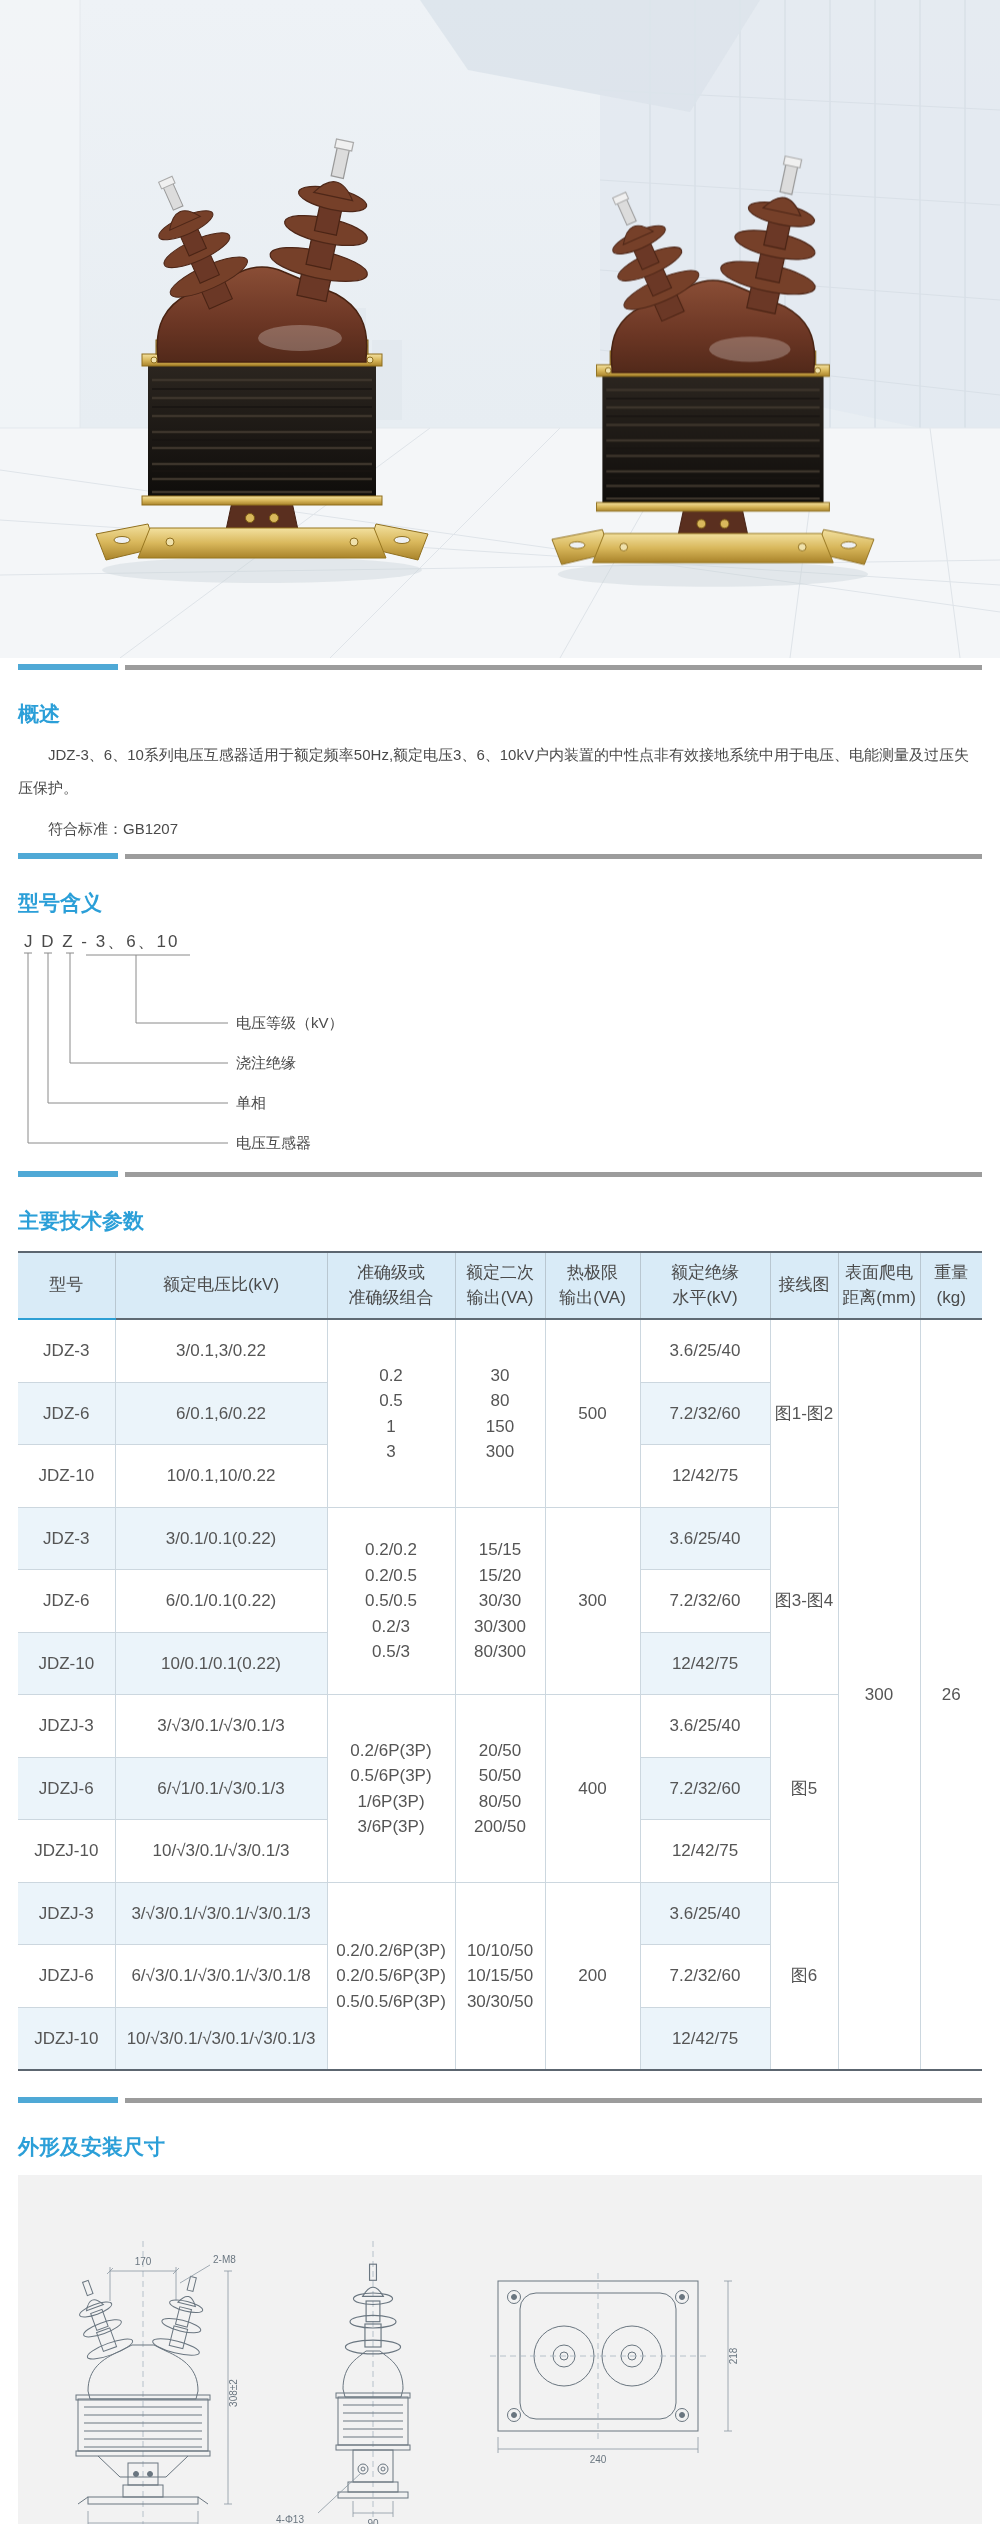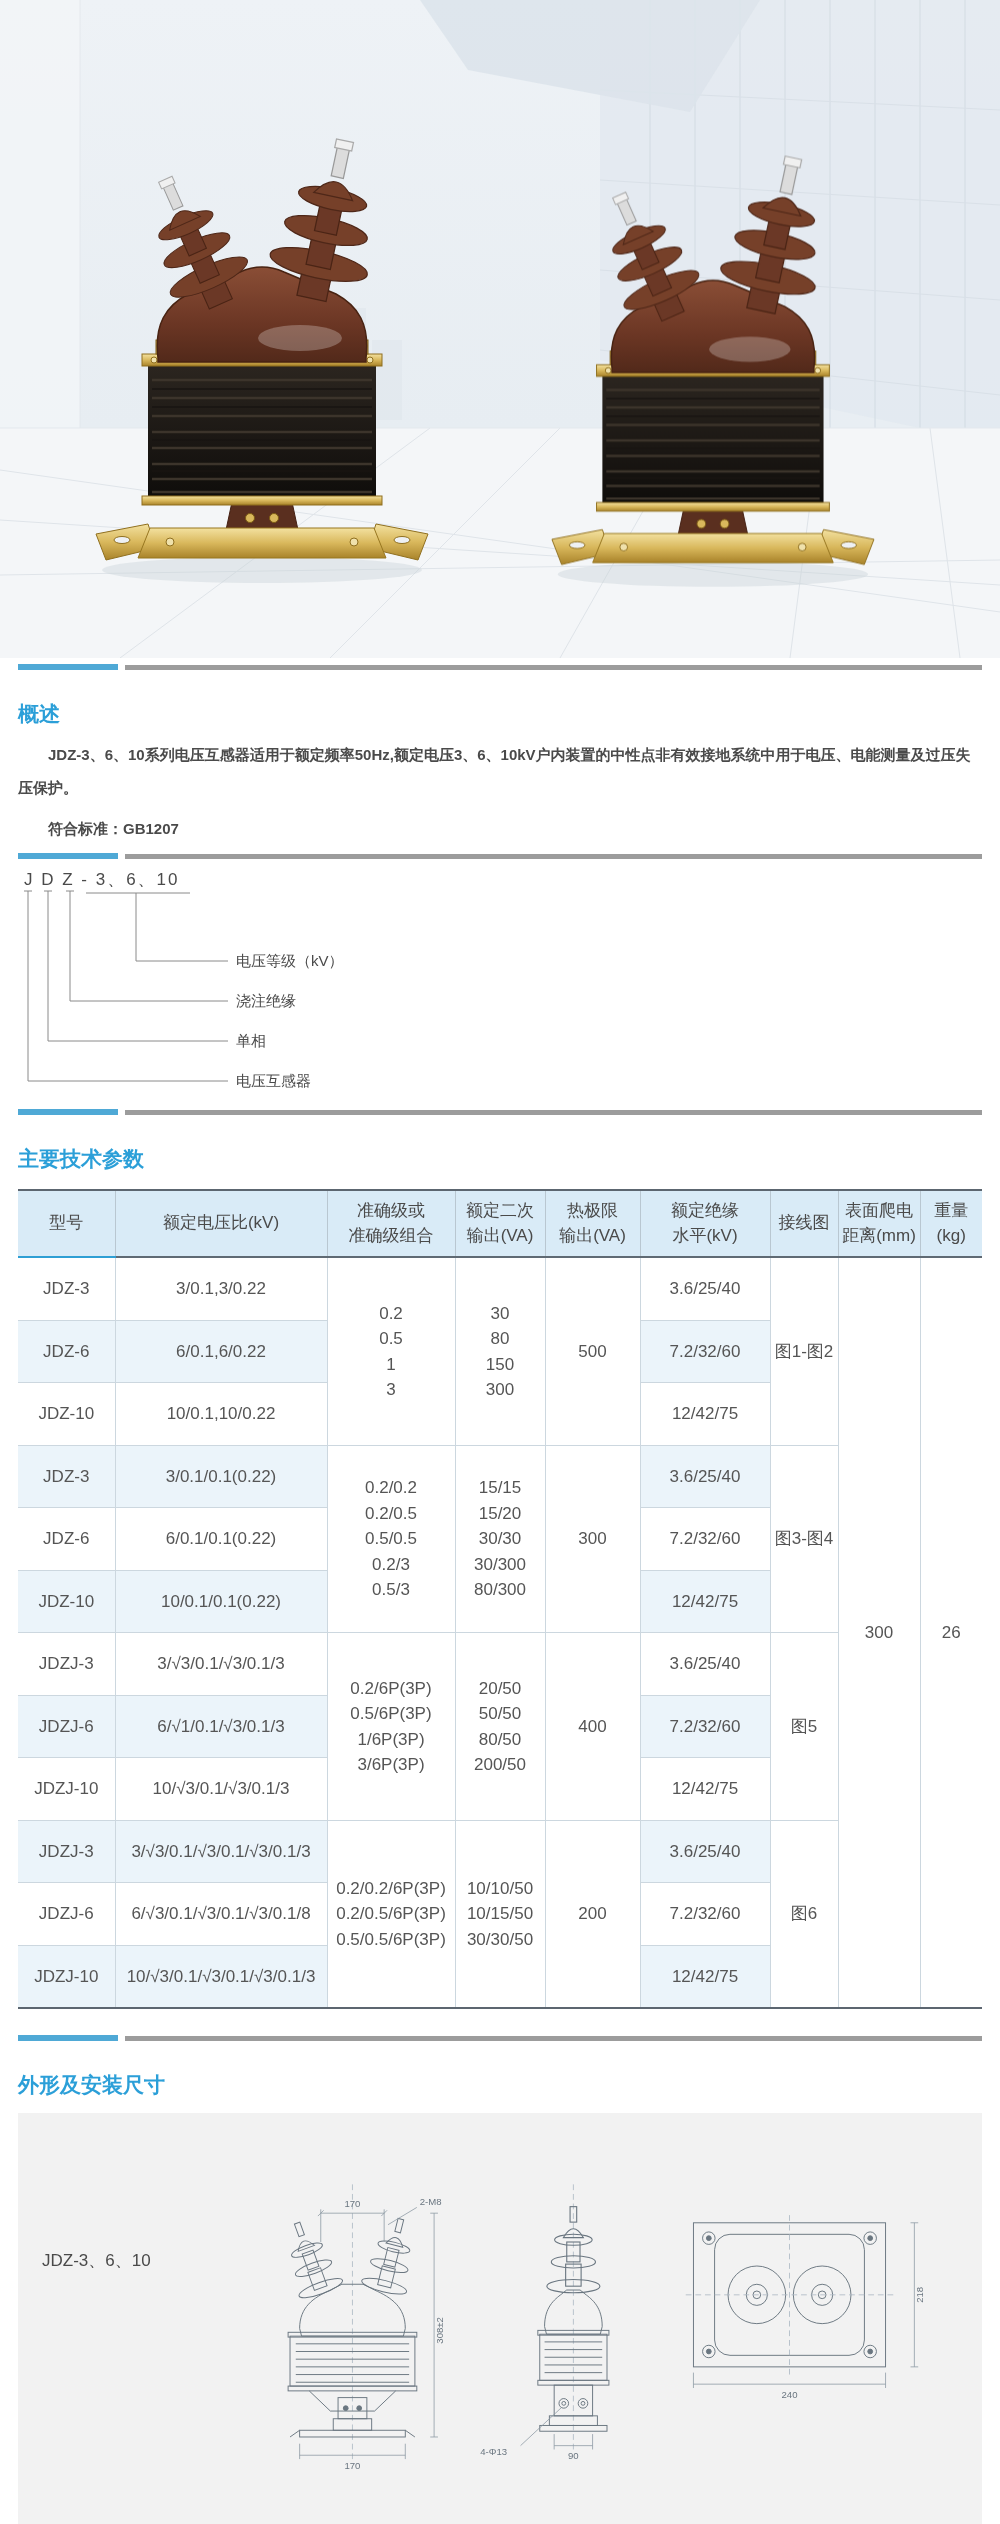--- a/index.html
+++ b/index.html
@@ -7,21 +7,21 @@
   .page{width:1000px;margin:0 auto;background:#fff;}
   
   .hero{display:block;width:1000px;height:658px;}
   
   .divider{display:flex;align-items:center;height:6px;margin:6px 18px 0 18px;}
   .divider .blue{width:100px;height:6px;background:#4fa9d6;}
   .divider .gray{flex:1;height:5px;background:#9c9c9c;margin-left:7px;}
   
   .section{padding:0 18px;}
   .sec-title{font-size:21px;font-weight:bold;color:#2b9fd8;margin:30px 0 10px 0;}
-  .overview p{font-size:15px;line-height:2.2;margin:8px 0;color:#4a4a4a;font-weight:bold;}
+  .overview p{font-size:15px;line-height:2.2;margin:8px 0;color:#4a4a4a;}
   .indent{text-indent:2em;}
   
   .model-svg{display:block;margin-top:6px;}
   .model-svg text{fill:#4a4a4a;}
   
   table.tech{border-collapse:collapse;width:964px;margin:16px 0 26px 0;
     border-top:2px solid #5c6670;border-bottom:2px solid #5c6670;font-size:17px;}
   table.tech th{background:#d9ebf7;font-weight:normal;color:#4a4a4a;
     border-left:1px solid #b9c7d1;border-right:1px solid #b9c7d1;
     border-bottom:2px solid #5f6a74;padding:8px 3px;line-height:1.45;}
@@ -143,20 +143,21 @@
     <div class="sec-title">概述</div>
     <p class="indent">JDZ-3、6、10系列电压互感器适用于额定频率50Hz,额定电压3、6、10kV户内装置的中性点非有效接地系统中用于电压、电能测量及过压失压保护。</p>
     <p class="indent">符合标准：GB1207</p>
   </div>
 
   <div class="divider">
       <div class="blue"></div>
       <div class="gray"></div>
     </div>
   <div class="section">
+    <div class="sec-title">型号含义</div>
     <svg class="model-svg" width="960" height="238" viewBox="0 0 960 238">
       <text x="6" y="20" font-size="17" letter-spacing="2">J D Z - 3、6、10</text>
       <g stroke="#8a8a8a" fill="none">
         <line x1="68" y1="28" x2="172" y2="28"></line>
         <path d="M118,28 V96 H210"></path>
         <path d="M52,26 V136 H210"></path>
         <path d="M30,26 V176 H210"></path>
         <path d="M10,26 V216 H210"></path>
         <path d="M6,26 H14 M26,26 H34 M48,26 H56"></path>
       </g>
@@ -313,21 +314,20 @@
 
   <div class="divider">
       <div class="blue"></div>
       <div class="gray"></div>
     </div>
   <div class="section">
     <div class="sec-title">外形及安装尺寸</div>
     <div class="panel">
 
       <div class="outline-row">
-        <div class="outline-label">JDZ-3、6、10</div>
         <svg class="draw" width="760" height="352" viewBox="0 0 760 352">
           <defs>
             <g id="insA">
               <ellipse cx="0" cy="0" rx="24" ry="6"></ellipse>
                 <rect x="-7" y="-20" width="14" height="20"></rect>
               <ellipse cx="0" cy="-22" rx="20" ry="5.5"></ellipse>
                 <rect x="-6" y="-40" width="12" height="18"></rect>
               <ellipse cx="0" cy="-42" rx="17" ry="5"></ellipse>
               <path d="M-9,-44 Q0,-60 9,-44 Z"></path>
                 <rect x="-3" y="-72" width="6" height="14"></rect>

